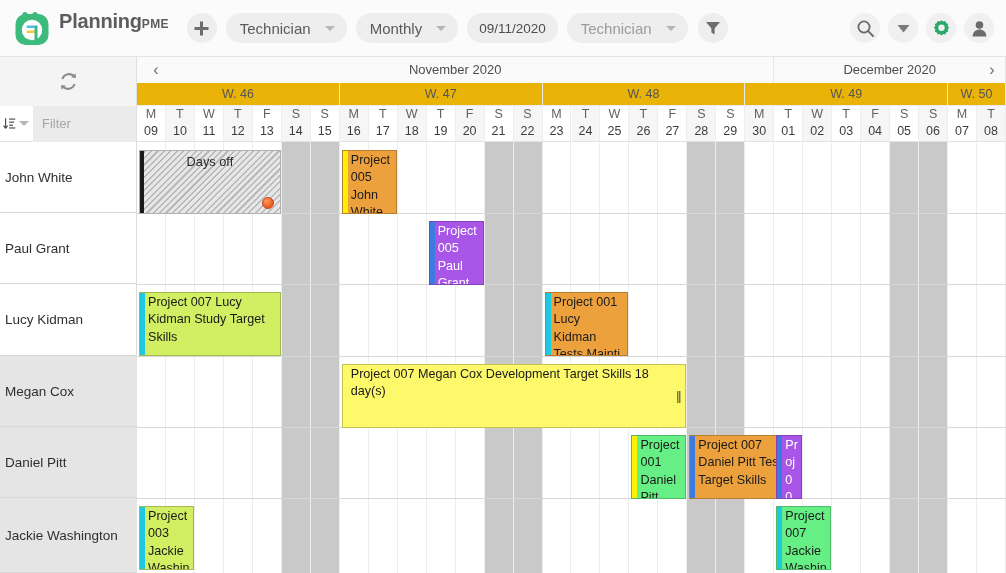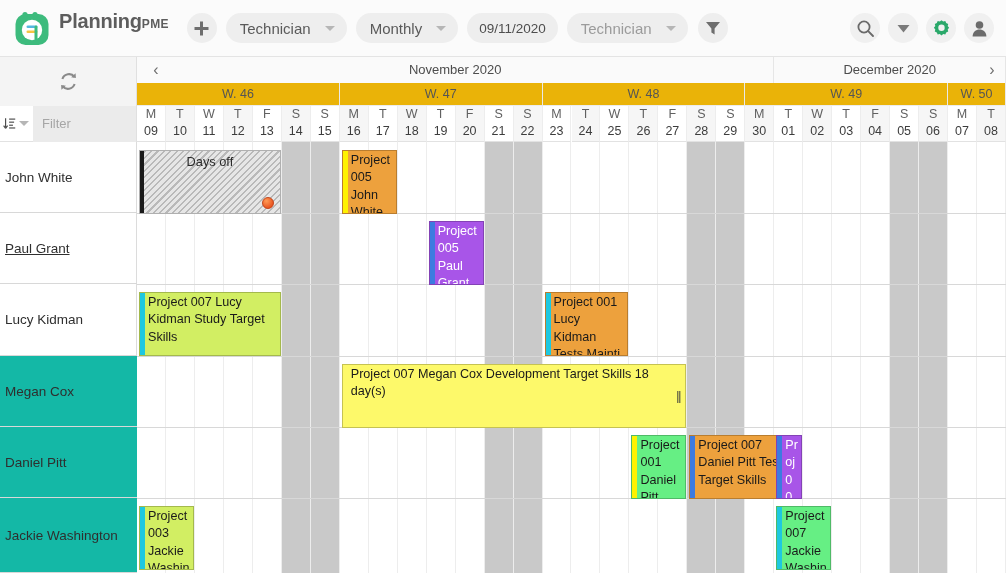--- a/index.html
+++ b/index.html
@@ -124,21 +124,21 @@
   #name-col {
     position: absolute; left: 0; top: 0; width: 137px; height: 431px;
     background: #ffffff; border-right: 1px solid #dcdcdc; z-index: 4;
   }
   .name-cell {
     position: absolute; left: 0; width: 137px;
     border-bottom: 1px solid #d8d8d8;
     display: flex; align-items: center; padding-left: 5px;
     font-size: 13.5px; color: #2f2f2f;
   }
-  .name-cell.tint { background: #14b8a6; }
+  .name-cell.tint { background: #e5e5e5; }
 
   #grid { position: absolute; left: 137px; top: 0; width: 869px; height: 431px; }
   .day-band {
     position: absolute; top: 0; height: 431px;
     border-right: 1px solid #ededed;
   }
   .day-band.we { background: #c9c9c9; }
   .row-line {
     position: absolute; left: 0; width: 869px; height: 1px;
     background: #d8d8d8;
@@ -422,21 +422,21 @@
       <div class="dow">T</div>
       <div class="dnum">08</div>
     </div>
   </div>
 
 <div id="body-wrap">
   <div id="name-col">
       <div class="name-cell" style="top: 0px; height: 71px;">
         <span>John White</span>
       </div>
-      <div class="name-cell" style="top: 71px; height: 71px; text-decoration: underline;">
+      <div class="name-cell" style="top: 71px; height: 71px;">
         <span>Paul Grant</span>
       </div>
       <div class="name-cell" style="top: 142px; height: 72px;">
         <span>Lucy Kidman</span>
       </div>
       <div class="name-cell tint" style="top: 214px; height: 71px;">
         <span>Megan Cox</span>
       </div>
       <div class="name-cell tint" style="top: 285px; height: 71px;">
         <span>Daniel Pitt</span>

